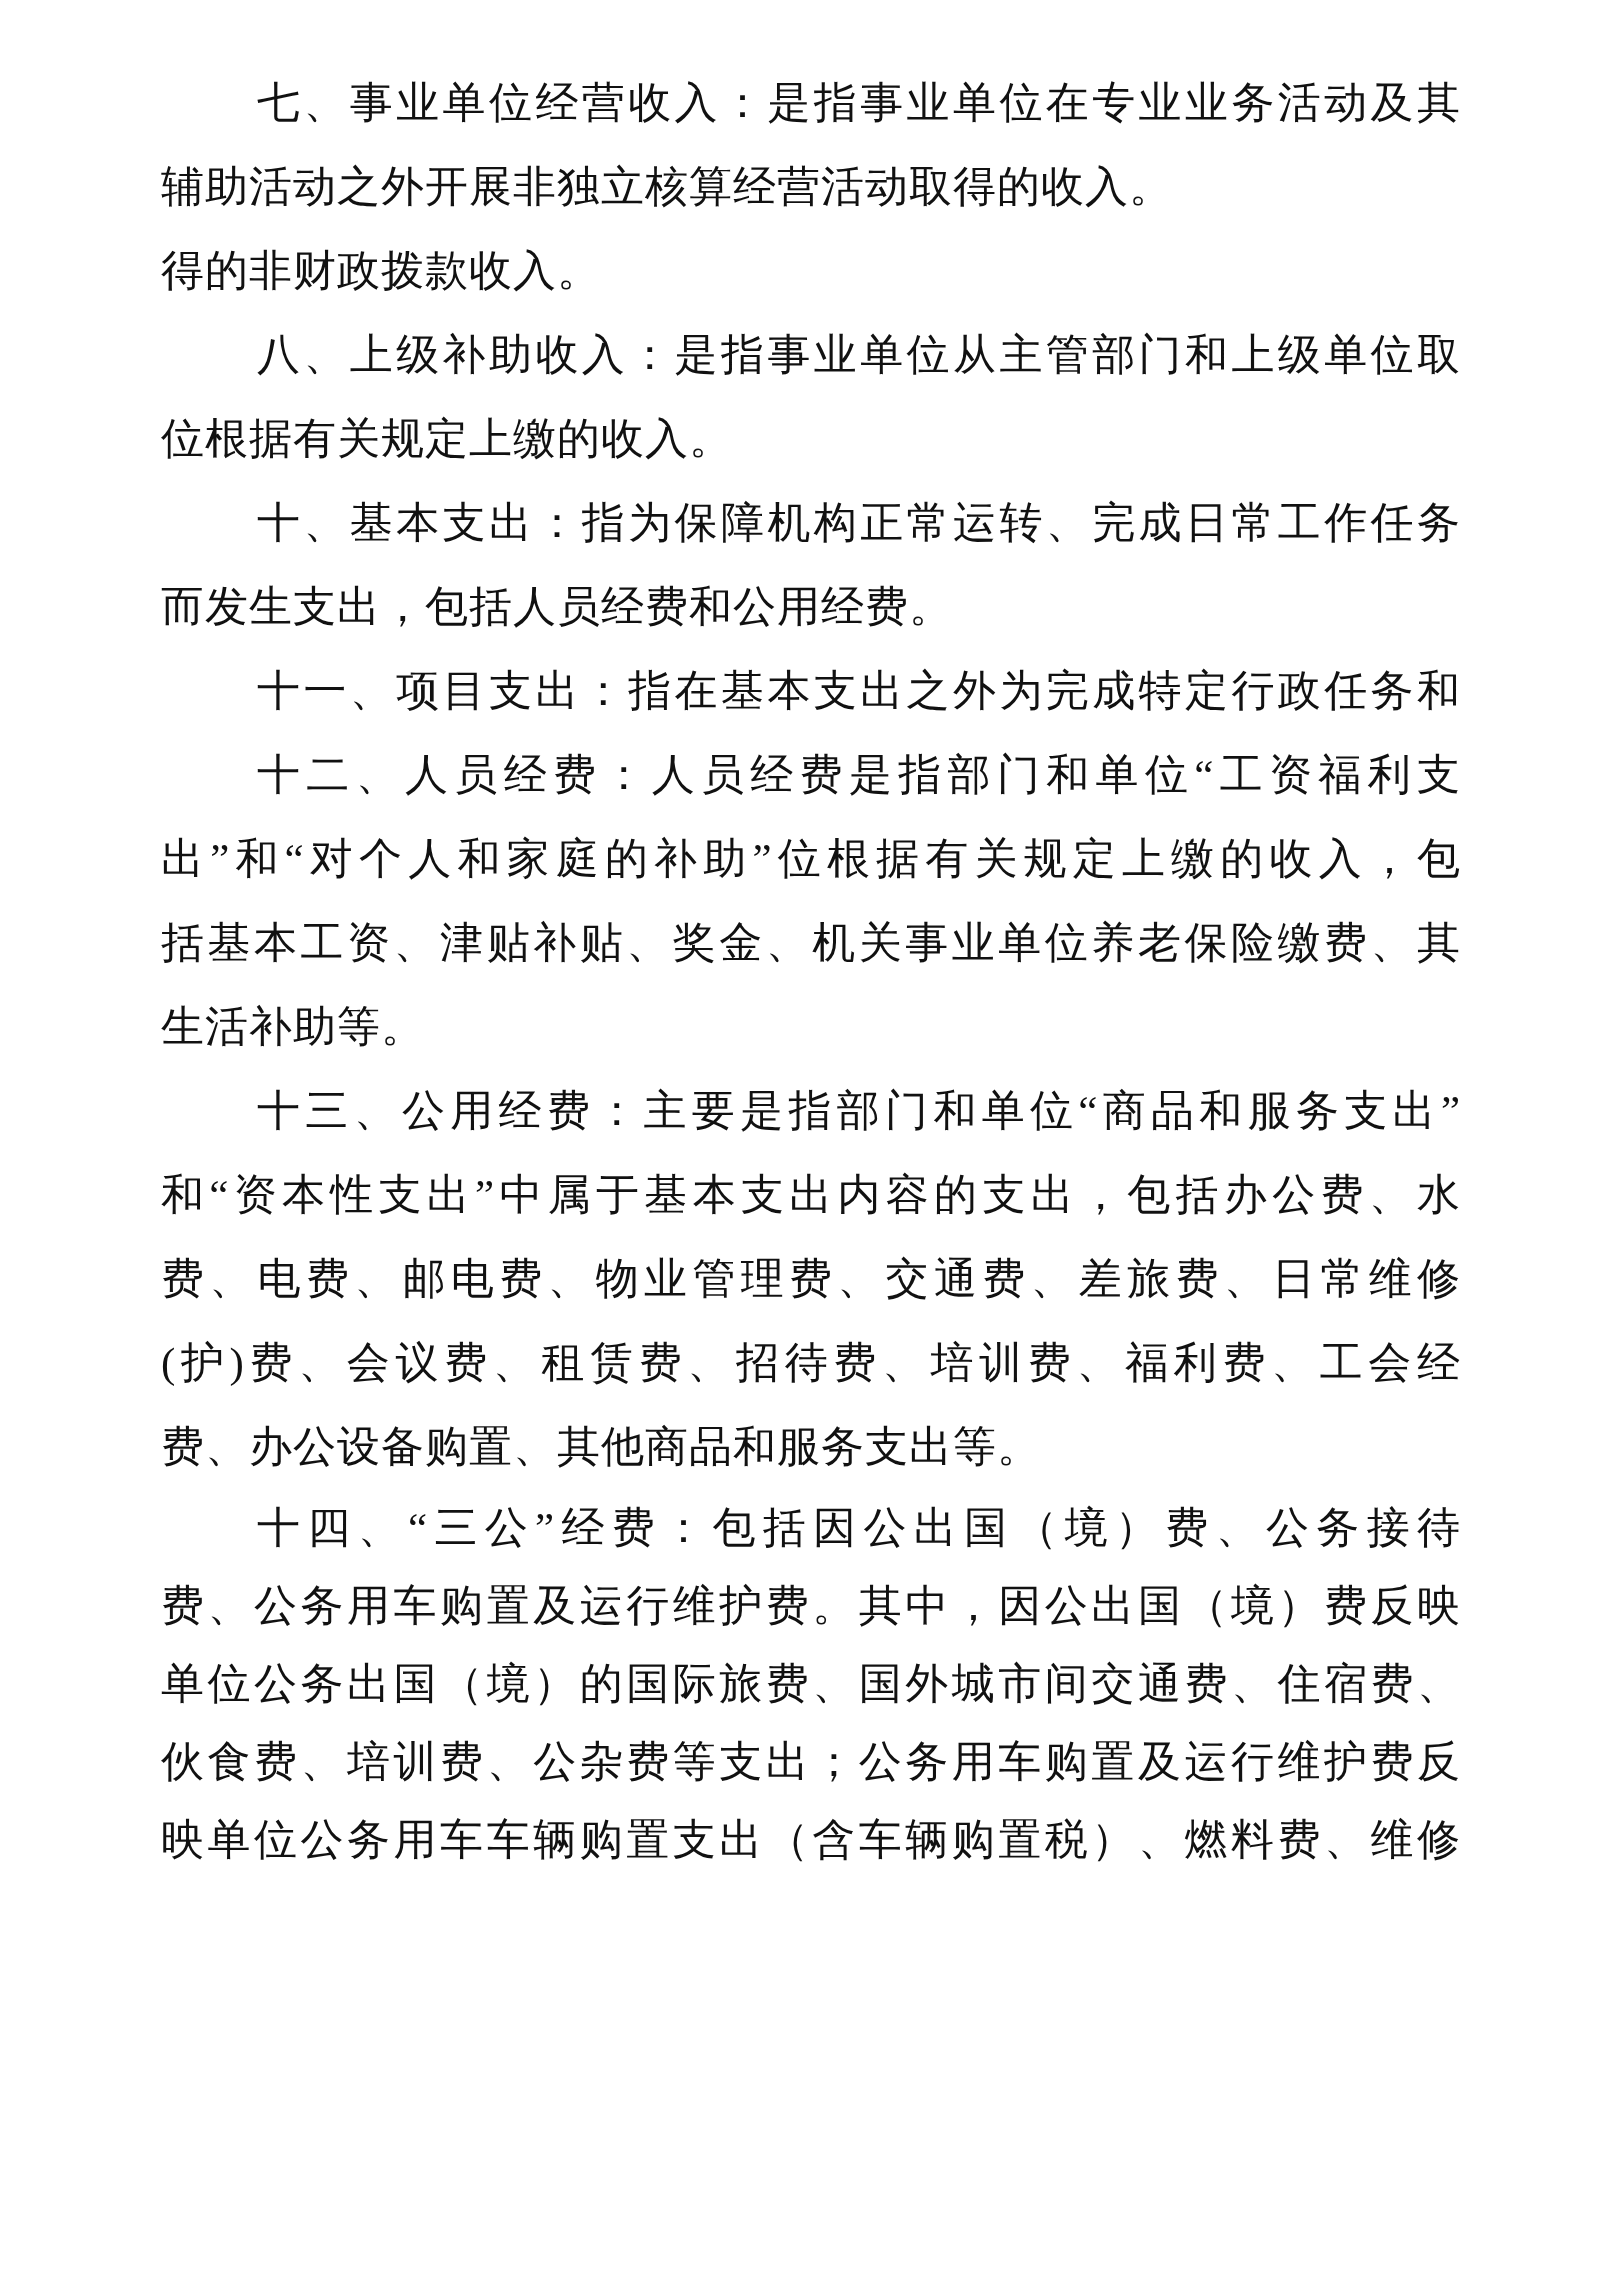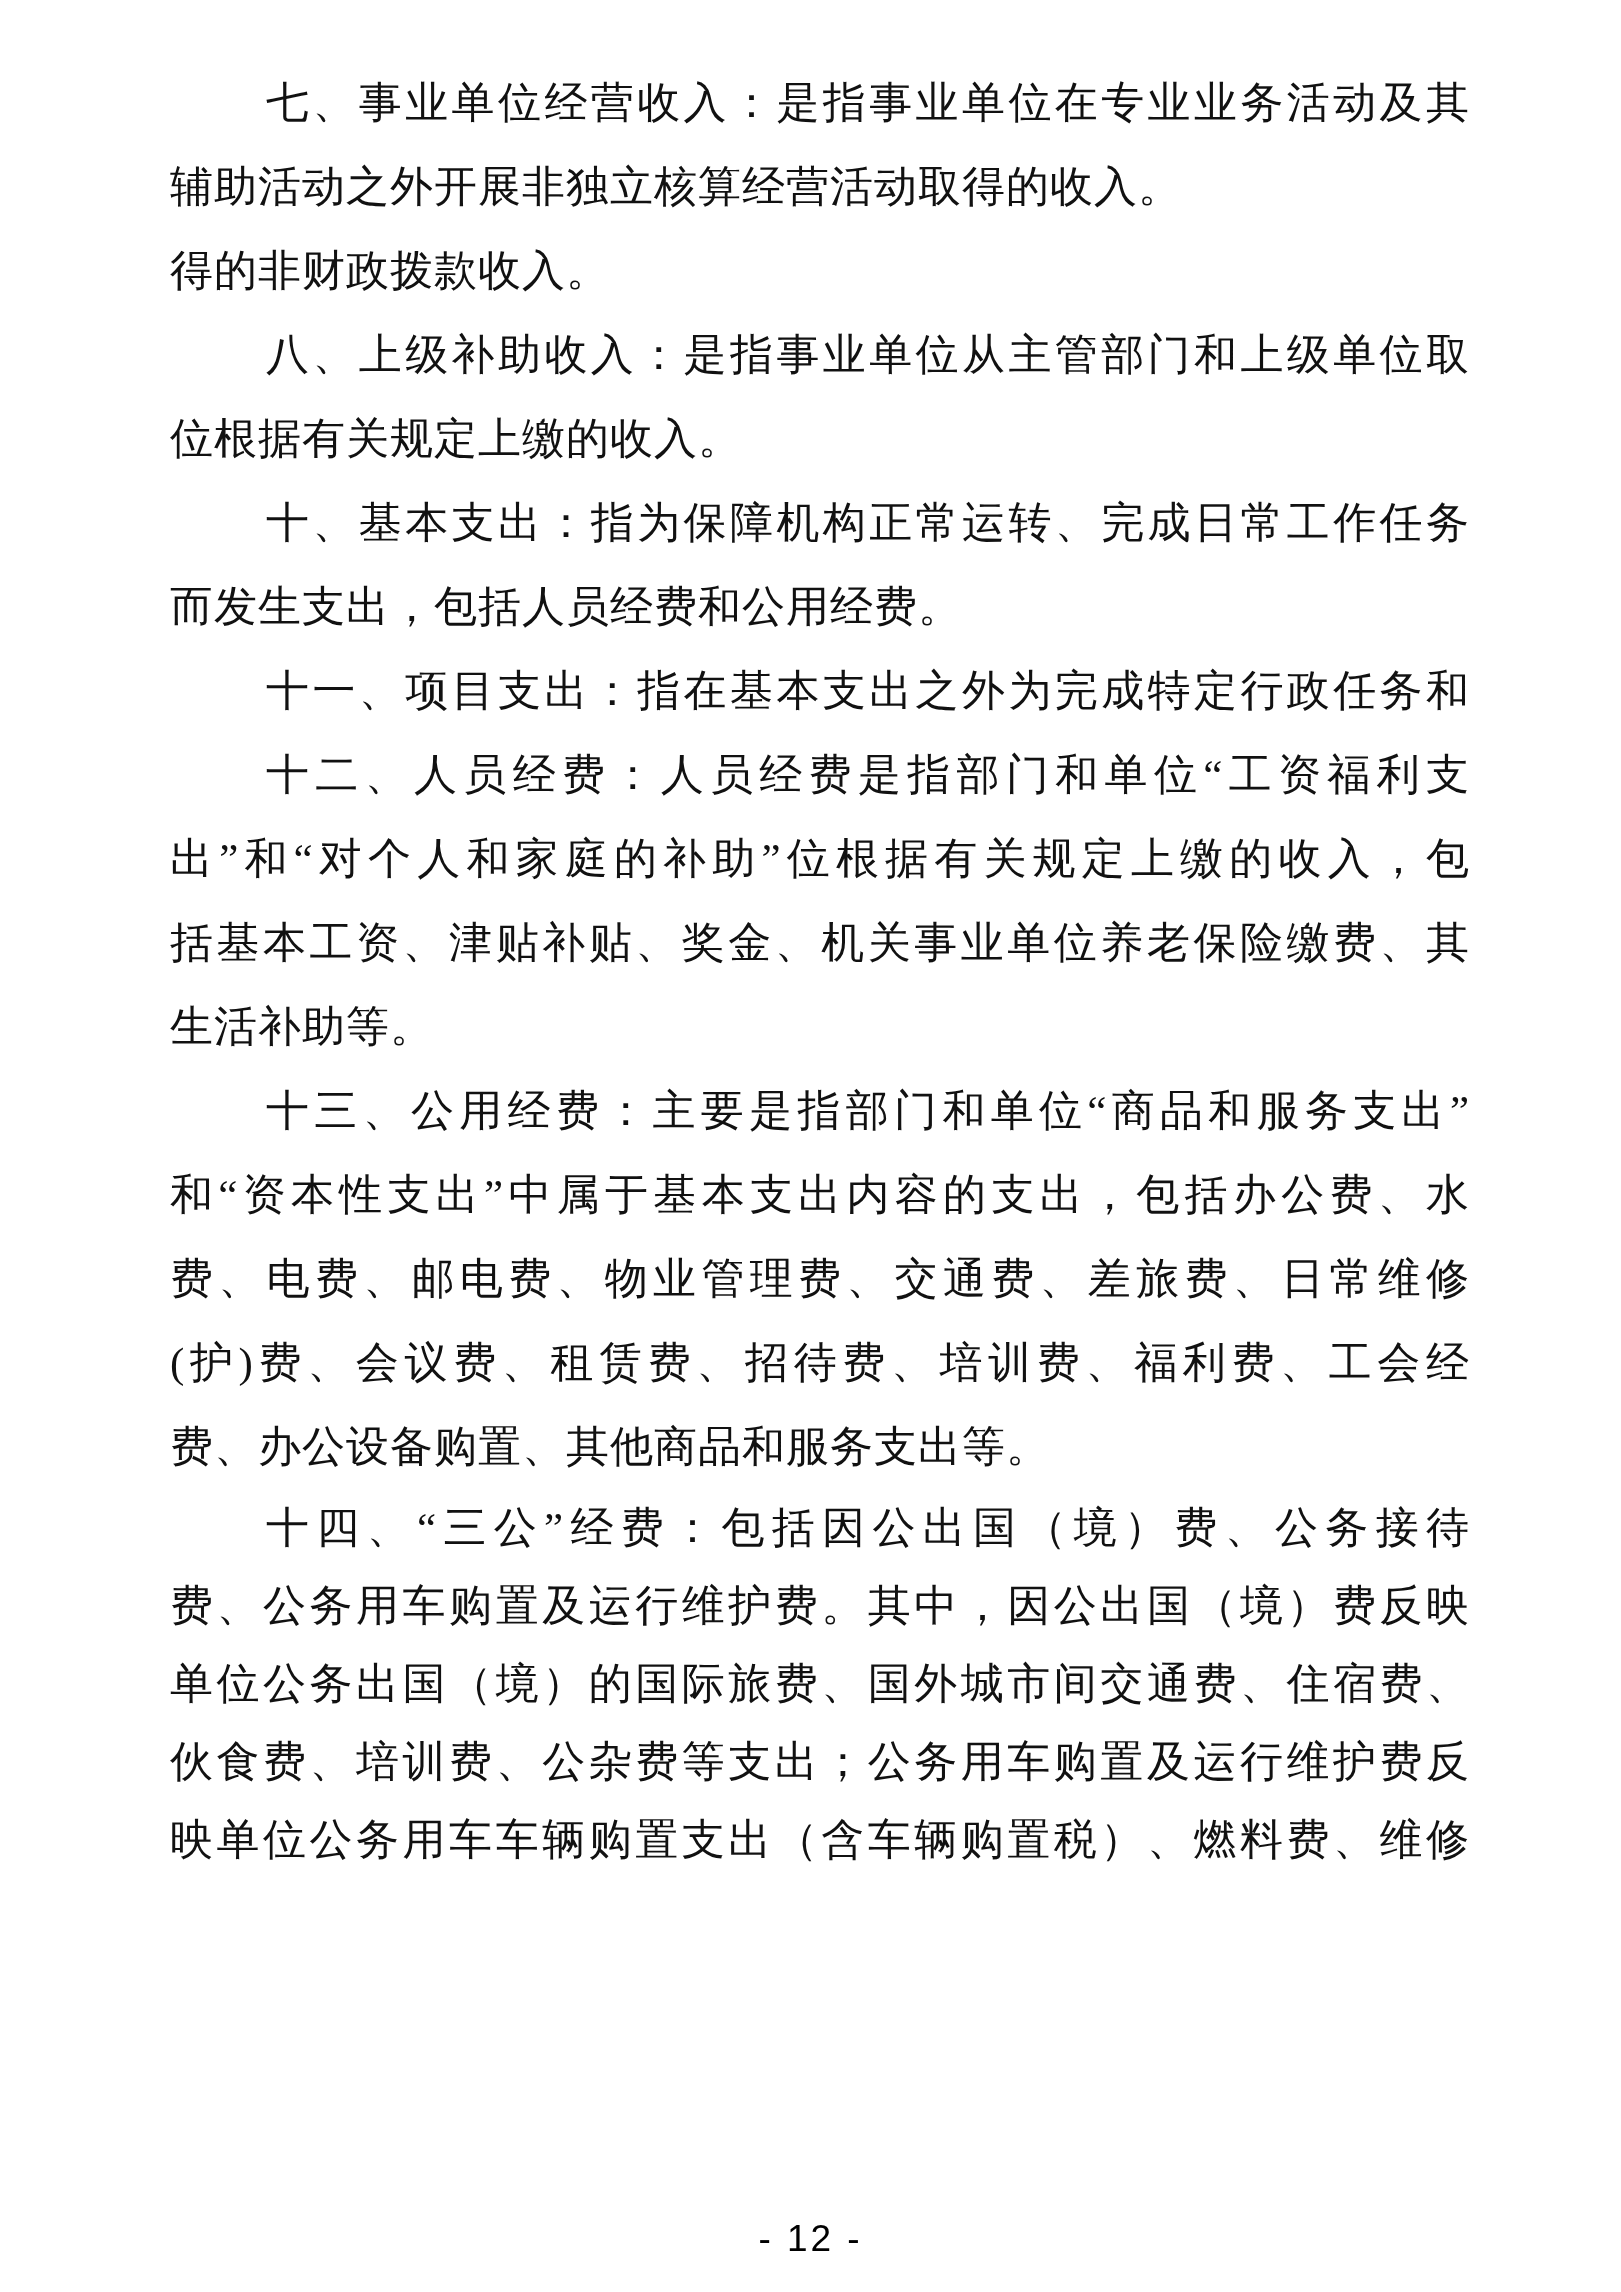--- a/index.html
+++ b/index.html
@@ -10,21 +10,21 @@
   .page {
     position: relative;
     width: 1621px;
     height: 2293px;
     background: #ffffff;
     overflow: hidden;
     font-family: "Liberation Serif", "DejaVu Serif", serif;
   }
   .body-text {
     position: absolute;
-    left: 170px;
+    left: 161px;
     top: 61px;
     width: 1300px;
   }
   .line {
     font-size: 43px;
     color: #111111;
     letter-spacing: 1px;
     height: 84px;
     line-height: 84px;
     white-space: nowrap;
@@ -80,15 +80,14 @@
       <div class="line fill">和“资本性支出”中属于基本支出内容的支出，包括办公费、水</div>
       <div class="line fill">费、电费、邮电费、物业管理费、交通费、差旅费、日常维修</div>
       <div class="line fill">(护)费、会议费、租赁费、招待费、培训费、福利费、工会经</div>
       <div class="line">费、办公设备购置、其他商品和服务支出等。</div>
       <div class="line indent fill tight">十四、“三公”经费：包括因公出国（境）费、公务接待</div>
       <div class="line fill tight">费、公务用车购置及运行维护费。其中，因公出国（境）费反映</div>
       <div class="line fill tight">单位公务出国（境）的国际旅费、国外城市间交通费、住宿费、</div>
       <div class="line fill tight">伙食费、培训费、公杂费等支出；公务用车购置及运行维护费反</div>
       <div class="line fill tight">映单位公务用车车辆购置支出（含车辆购置税）、燃料费、维修</div>
     </div>
-  <div class="page-footer">- 12 -</div>
 </div>
 
 
 </body></html>

